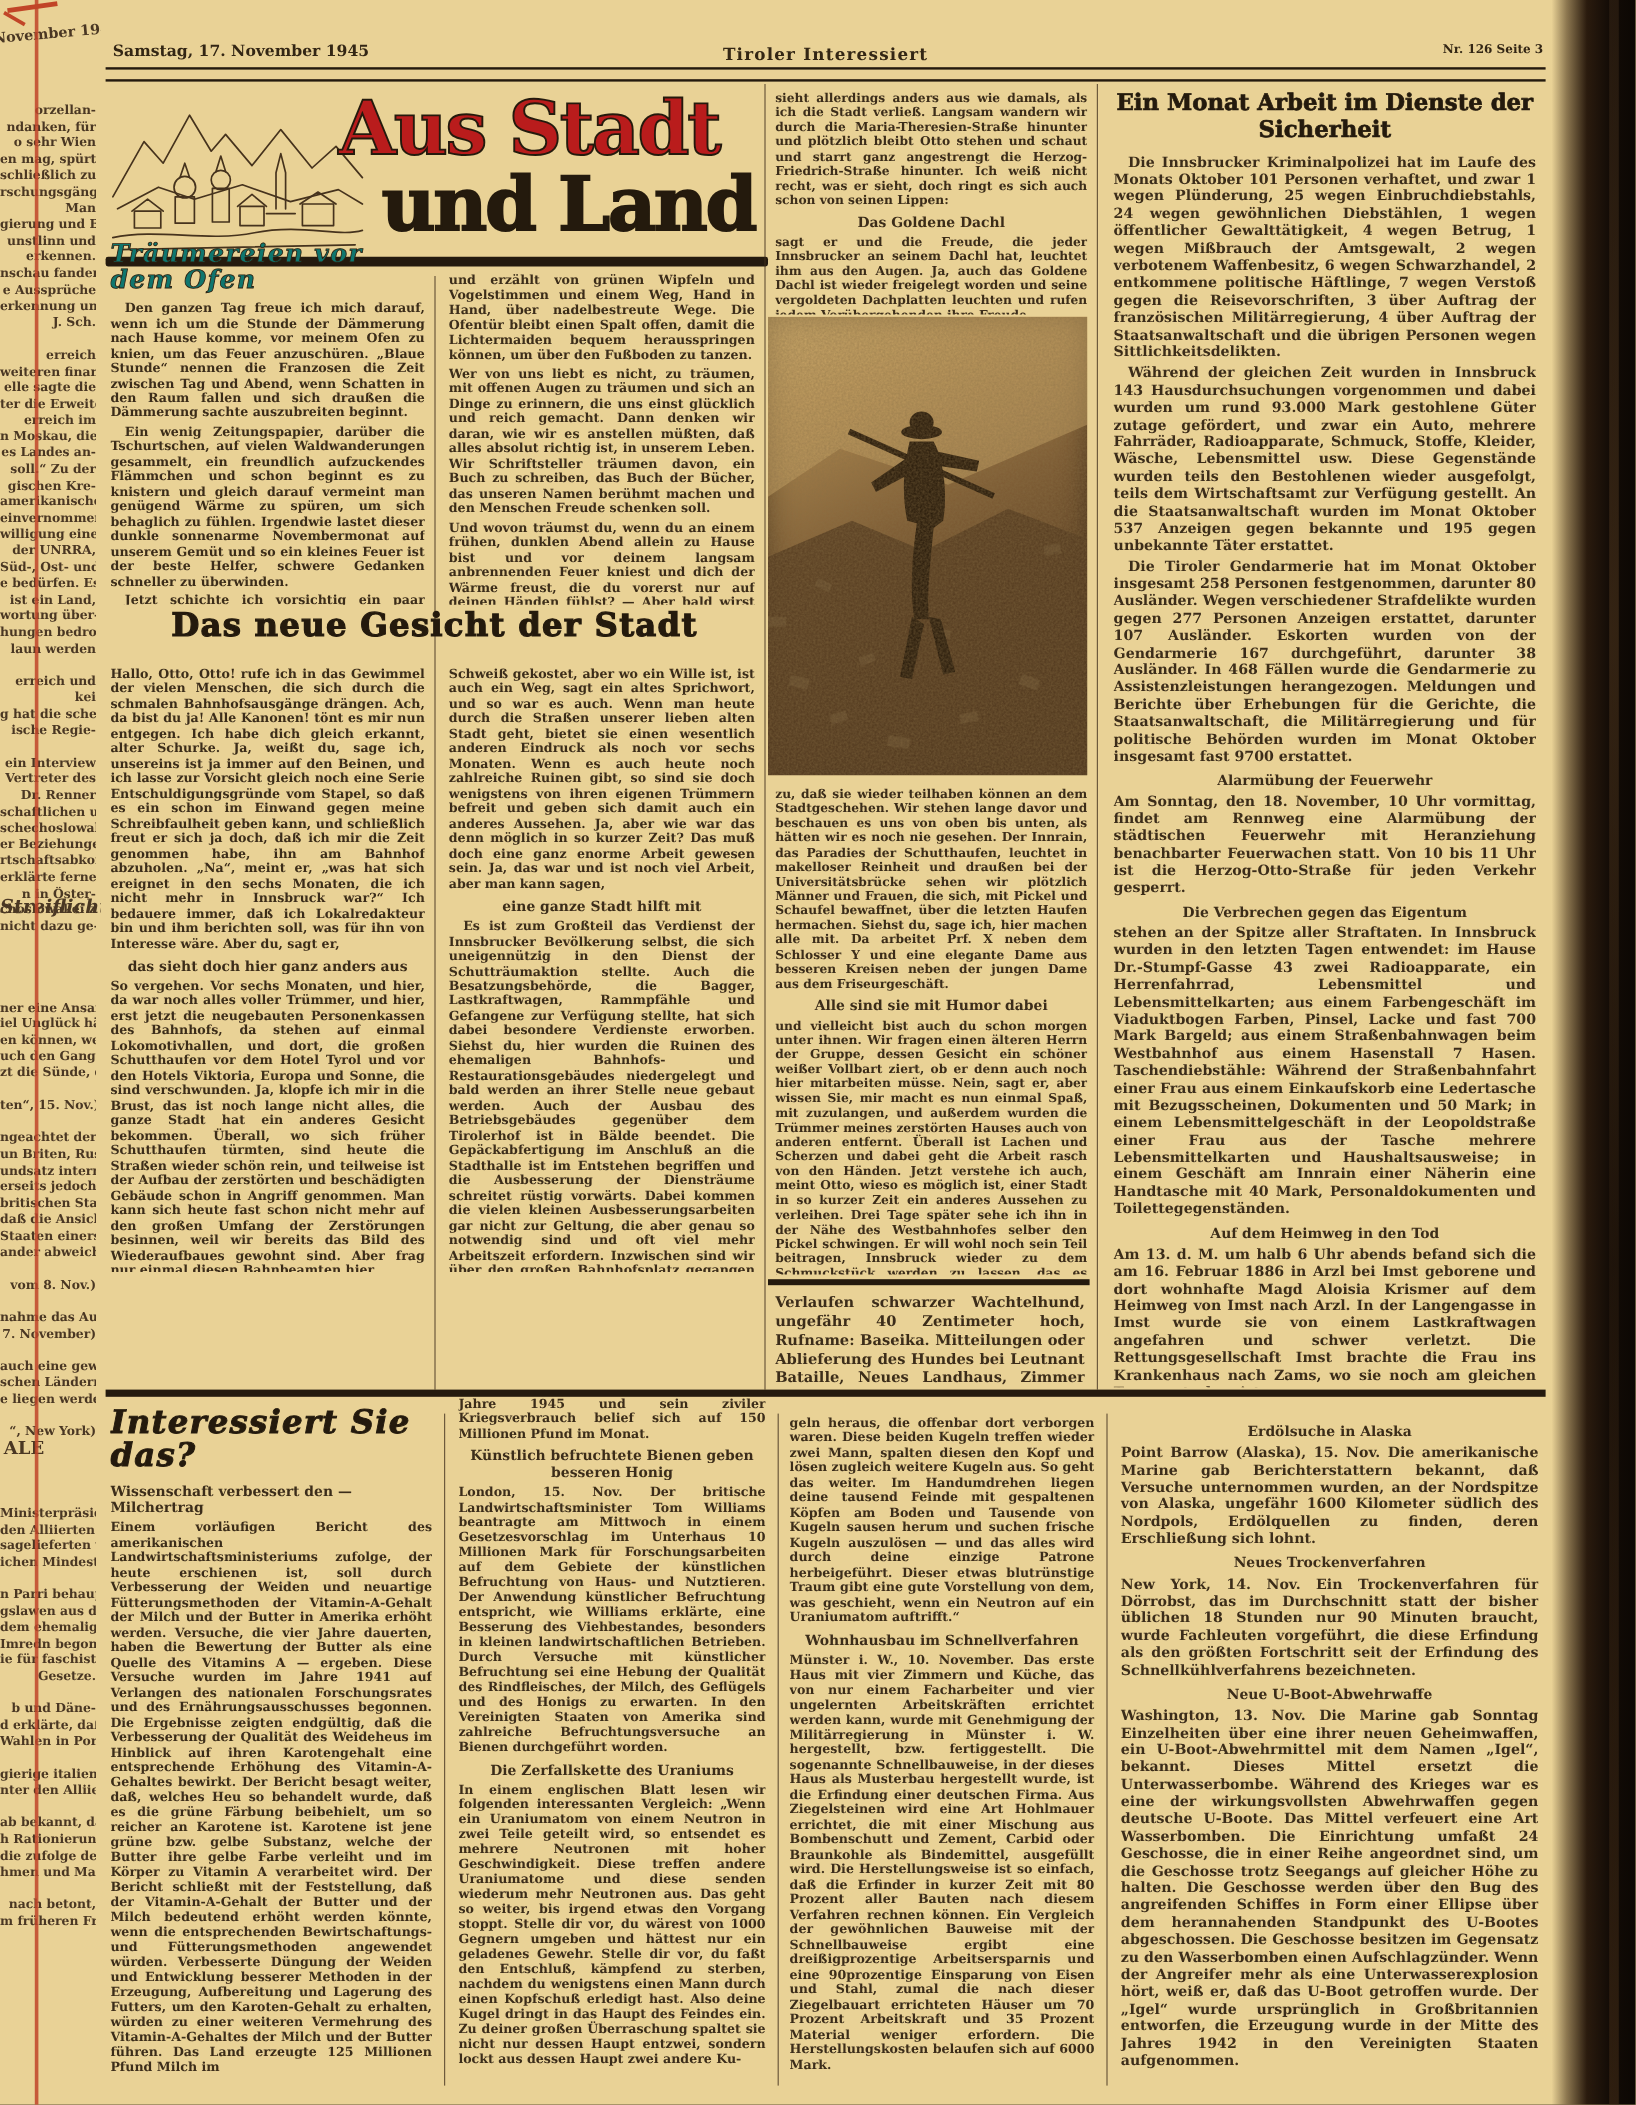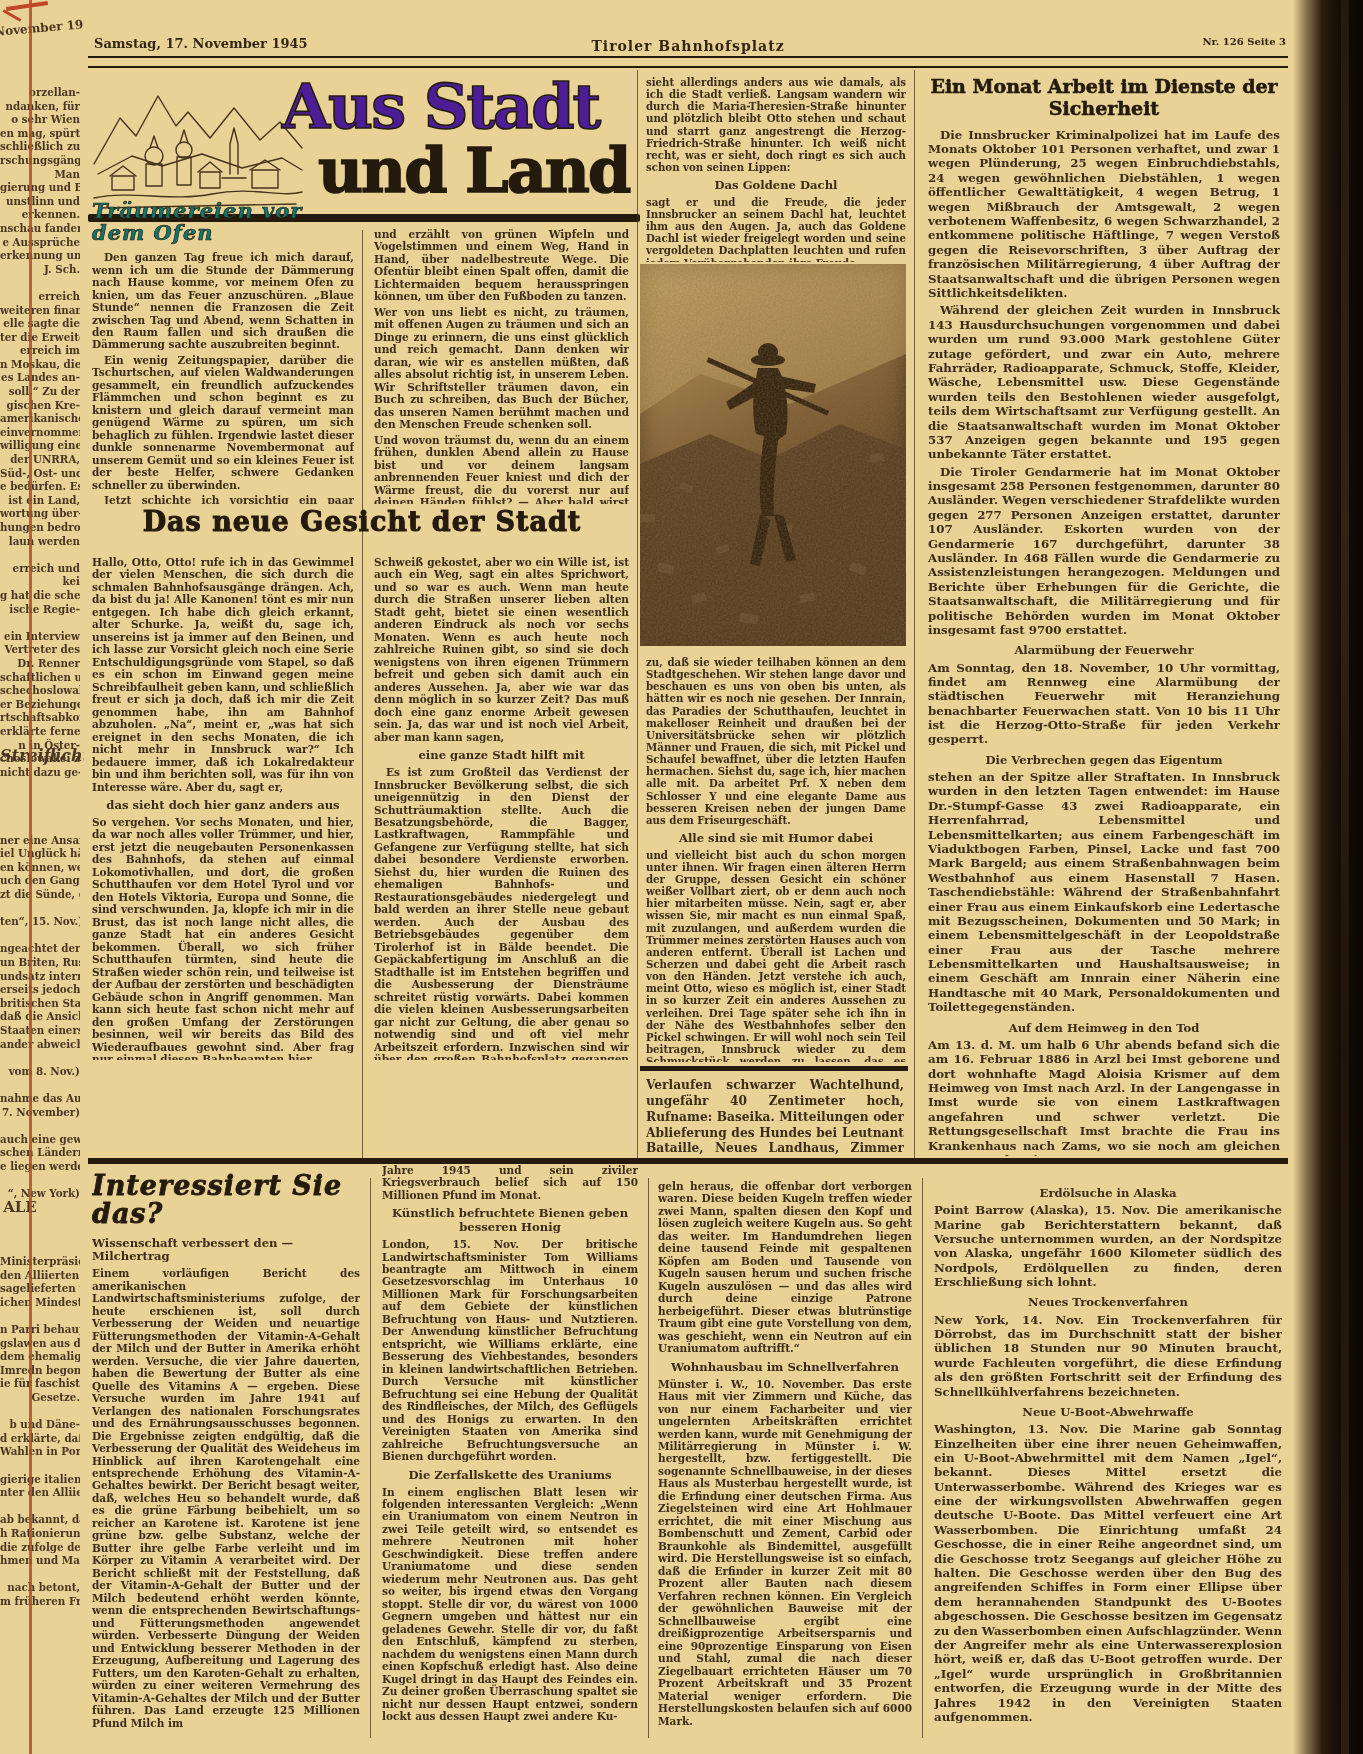--- a/index.html
+++ b/index.html
@@ -31,21 +31,21 @@
   
   .hdr{position:absolute;color:#332614;font-weight:bold;}
   .hdr-date{left:94px;top:36px;font-size:13px;}
   .hdr-title{left:88px;top:38px;width:1200px;text-align:center;font-size:14px;letter-spacing:1px;}
   .hdr-page{left:1100px;top:36px;width:186px;text-align:right;font-size:10px;}
   .rule-double{position:absolute;left:88px;top:56px;width:1200px;height:8px;
     border-top:2.5px solid #241a0e;border-bottom:2px solid #241a0e;}
 
   
   .mast-illu{position:absolute;left:92px;top:78px;width:212px;height:138px;}
-  .mast1{position:absolute;left:282px;top:76px;font:bold 62px/1 "DejaVu Serif",serif;color:#4c1d95;
+  .mast1{position:absolute;left:282px;top:76px;font:bold 62px/1 "DejaVu Serif",serif;color:#b91c1c;
          letter-spacing:-2px;-webkit-text-stroke:1.6px #241a0d;white-space:nowrap;}
   .mast2{position:absolute;left:318px;top:140px;font:bold 62px/1 "DejaVu Serif",serif;color:#241a0d;
          letter-spacing:-2px;-webkit-text-stroke:1.6px #241a0d;white-space:nowrap;}
   .mast-bar{position:absolute;left:88px;top:214px;width:552px;height:8px;background:#241a0e;border-radius:2px;}
 
   
   .vrule{position:absolute;width:1px;background:#43321d;opacity:.75;}
   .thick-rule{position:absolute;background:#241a0e;}
 
   
@@ -190,21 +190,21 @@
         <div class="mfrag">m früheren Fräu-</div>
       </div>
     <div class="m-head1">Streiflichter</div>
     <div class="m-head2">ALE</div>
   </div>
   <div class="red-line"></div>
   <div class="red-mark"></div>
   <div class="red-mark2"></div>
 
   <div class="hdr hdr-date">Samstag, 17. November 1945</div>
-  <div class="hdr hdr-title">Tiroler Bahnhofsplatz</div>
+  <div class="hdr hdr-title">Tiroler Interessiert</div>
   <div class="hdr hdr-page">Nr. 126  Seite 3</div>
   <div class="rule-double"></div>
 
   <svg class="mast-illu" viewBox="0 0 212 138">
     <g fill="none" stroke="#46331d" stroke-width="1.4" stroke-linejoin="round" stroke-linecap="round">
       <path d="M2,86 L28,40 L44,58 L66,18 L84,48 L96,34 L118,60 L142,30 L168,62 L188,44 L210,70"></path>
       <path d="M6,96 L40,78 L70,88 L110,76 L150,90 L190,80 L210,92"></path>
       <circle cx="62" cy="78" r="9"></circle>
       <path d="M58,70 L62,58 L66,70"></path>
       <rect x="54" y="86" width="16" height="22"></rect>

